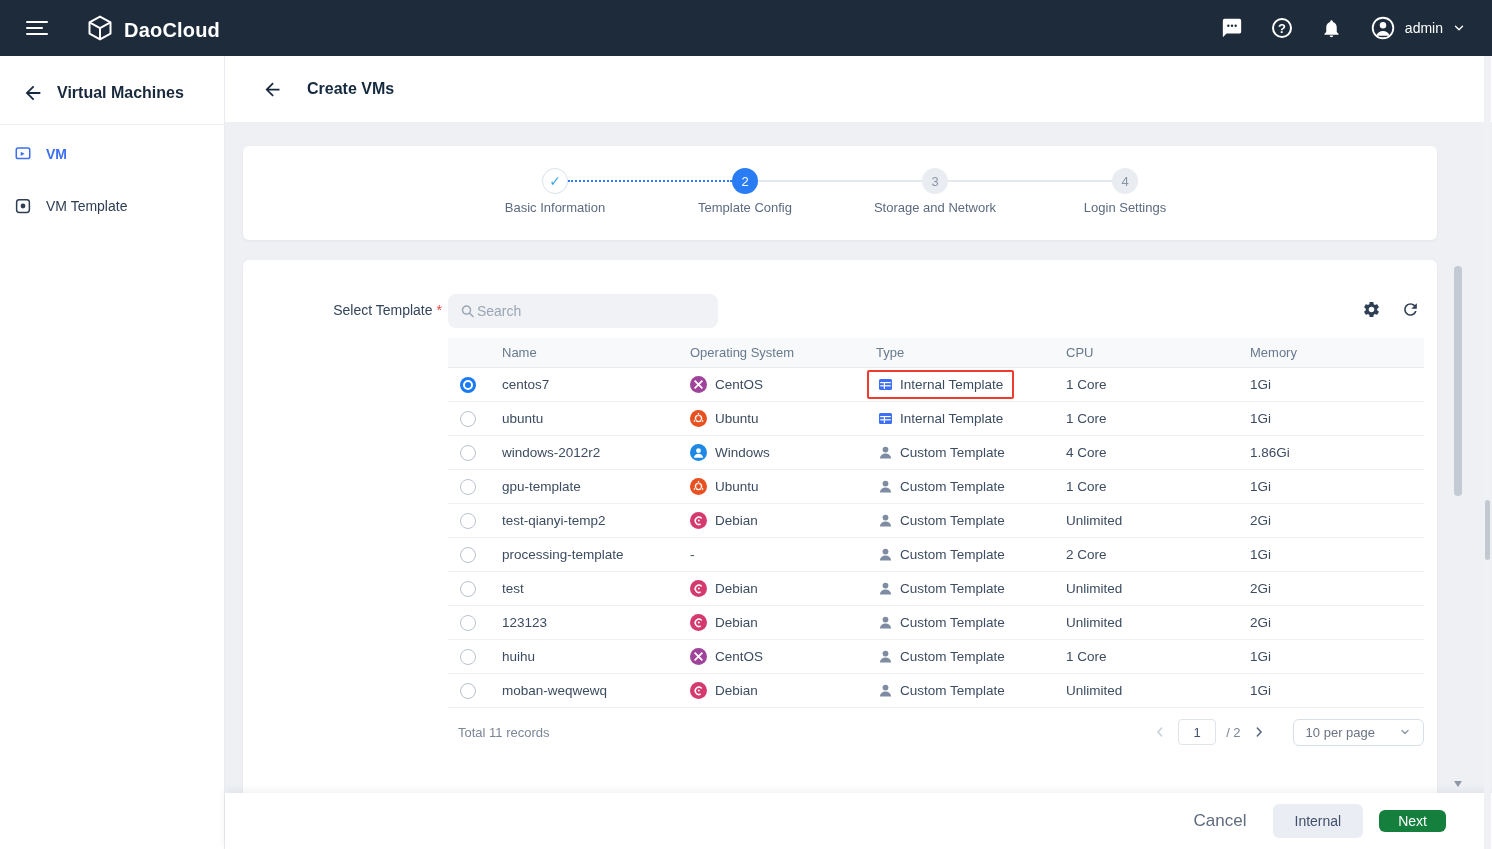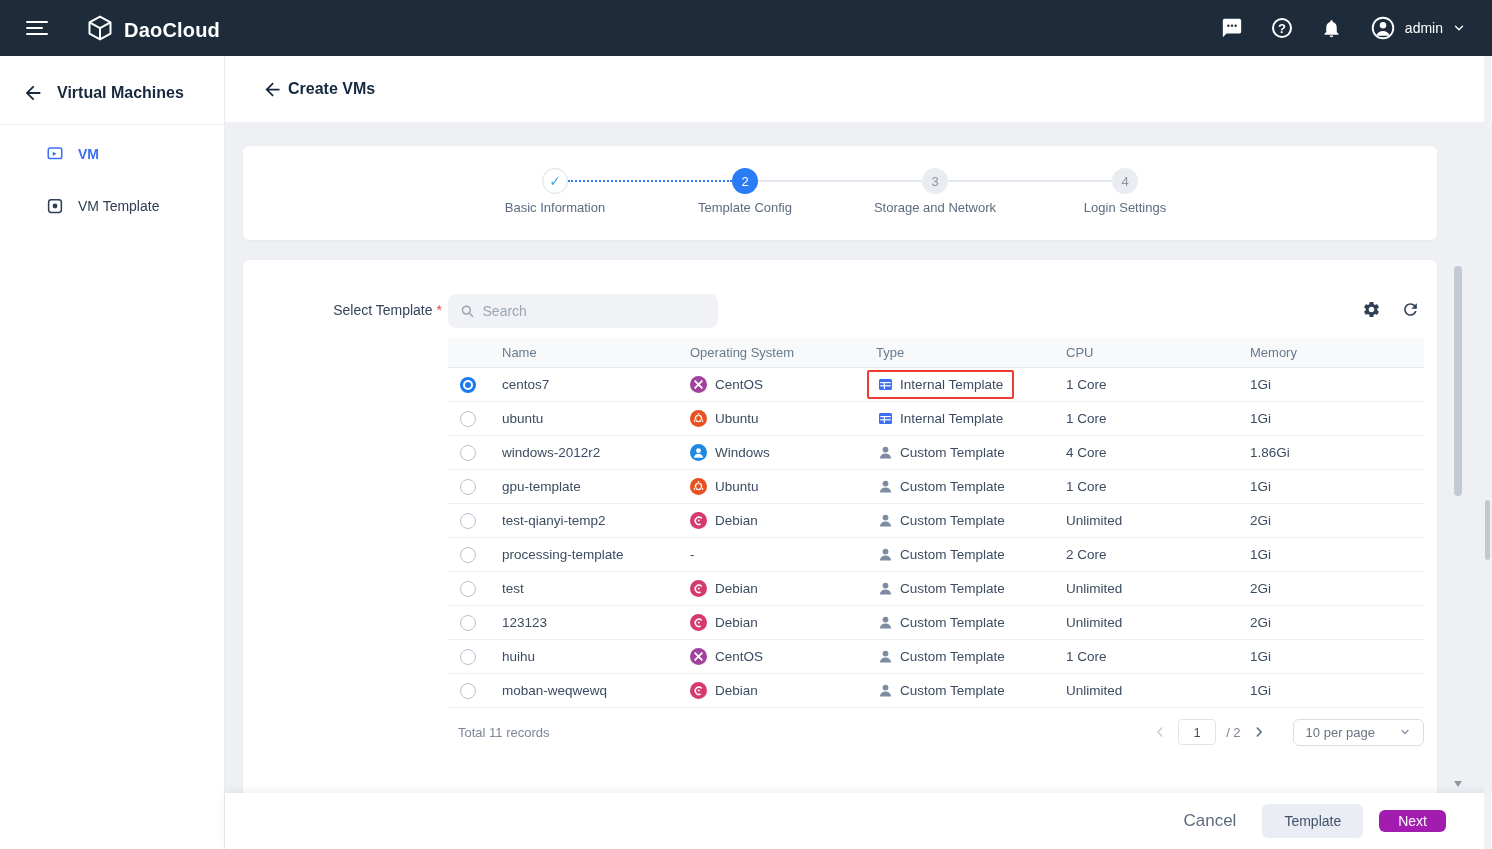--- a/index.html
+++ b/index.html
@@ -16,26 +16,26 @@
   .brand-text { color:#fff; font-size:20px; font-weight:bold; letter-spacing:.2px; }
   .topbar-right { margin-left:auto; display:flex; align-items:center; gap:26px; }
   .tb-ic { display:flex; align-items:center; justify-content:center; width:24px; height:24px; }
   .help-circle { width:20px; height:20px; border:2px solid #fff; border-radius:50%; color:#fff; font-size:13px; font-weight:bold; display:flex; align-items:center; justify-content:center; }
   .user { display:flex; align-items:center; gap:9px; color:#fff; font-size:14px; }
 
   
   .sidebar { position:absolute; top:56px; left:0; width:225px; bottom:0; background:#fff; border-right:1px solid #e8ebf0; z-index:40; }
   .sidebar-head { display:flex; align-items:center; gap:13px; padding:26px 20px 20px 22px; border-bottom:1px solid #eef1f5; }
   .sidebar-title { font-size:16px; font-weight:bold; color:#18293e; }
-  .side-item { display:flex; align-items:center; gap:14px; height:46px; padding-left:46px; font-size:14px; color:#2e3d52; margin-top:6px; }
+  .side-item { display:flex; align-items:center; gap:14px; height:46px; padding-left:14px; font-size:14px; color:#2e3d52; margin-top:6px; }
   .side-item.active { color:#3D6FF5; font-weight:bold; }
 
   
   .main { position:absolute; top:56px; left:225px; right:0; bottom:0; background:#eef0f4; overflow:hidden; }
-  .page-head { height:66px; background:#fff; display:flex; align-items:center; gap:5px; padding-left:37px; }
+  .page-head { height:66px; background:#fff; display:flex; align-items:center; gap:24px; padding-left:37px; }
   .page-title { font-size:16px; font-weight:bold; color:#15293e; }
 
   
   .stepper-card { margin:24px 55px 0 18px; height:94px; background:#fff; border-radius:6px; box-shadow:0 1px 3px rgba(20,40,70,.05); display:flex; justify-content:center; align-items:flex-start; padding-top:22px; }
   .stepper { display:flex; align-items:flex-start; }
   .step { position:relative; display:flex; flex-direction:column; align-items:center; }
   .circle { width:26px; height:26px; border-radius:50%; display:flex; align-items:center; justify-content:center; font-size:13px; }
   .circle.done { background:#fff; border:1px solid #d9e1ea; color:#3FA9E8; font-weight:bold; font-size:14px; }
   .circle.active { background:#2A7CF4; color:#fff; }
   .circle.todo { background:#e9ecf1; color:#8a94a6; }
@@ -45,21 +45,21 @@
 
   
   .form-card { margin:20px 55px 0 18px; height:calc(100% - 204px); background:#fff; border-radius:6px; box-shadow:0 1px 3px rgba(20,40,70,.05); padding-top:34px; overflow:hidden; }
   .form-row { display:flex; }
   .form-label { width:205px; text-align:right; padding-right:6px; font-size:14px; color:#33445c; padding-top:8px; white-space:nowrap; }
   .req { color:#F0413C; margin-left:4px; }
   .form-control { flex:1; padding-right:13px; }
 
   
   .tbl-toolbar { display:flex; align-items:center; height:34px; margin-bottom:10px; }
-  .search-box { width:270px; height:34px; background:#f0f2f5; border-radius:8px; display:flex; align-items:center; gap:8px; padding:0 12px; }
+  .search-box { width:270px; height:34px; background:#f0f2f5; border-radius:8px; display:flex; align-items:center; gap:2px; padding:0 12px; }
   .search-box input { border:none; outline:none; background:transparent; font-size:14px; color:#33445c; width:100%; font-family:inherit; }
   .search-box input::placeholder { color:#9aa6b5; }
   .toolbar-icons { margin-left:auto; display:flex; align-items:center; gap:20px; padding-right:4px; }
 
   
   .thead, .trow { display:grid; grid-template-columns:40px 188px 186px 190px 184px 1fr; align-items:center; }
   .thead { height:30px; background:#f7f9fa; border-bottom:1px solid #e8ecf0; font-size:13px; color:#697a8e; }
   .trow { height:34px; border-bottom:1px solid #edf0f3; font-size:13.5px; color:#3c4c61; background:#fff; }
   .cell { padding-left:14px; display:flex; align-items:center; gap:8px; overflow:hidden; white-space:nowrap; }
   .cell.c0 { justify-content:center; padding-left:0; }
@@ -79,21 +79,21 @@
   .chev { display:flex; align-items:center; }
 
   
   .img-src-row { margin-top:24px; }
   .img-src-ctl { display:flex; align-items:center; gap:9px; padding-top:8px; font-size:14px; color:#a9b3c0; }
 
   
   .bottom-bar { position:absolute; left:225px; right:0; bottom:0; height:56px; background:#fff; box-shadow:0 -2px 8px rgba(20,40,70,.07); display:flex; align-items:center; justify-content:flex-end; gap:16px; padding-right:46px; z-index:60; }
   .btn-text { background:none; border:none; font-size:17px; color:#5f6b7e; font-family:inherit; padding:8px 10px; }
   .btn-prev { background:#EAEEF4; border:none; border-radius:6px; font-size:14px; color:#42506a; font-family:inherit; padding:9px 22px; }
-  .btn-next { background:#a21caf; border:none; border-radius:6px; font-size:14px; color:#fff; font-family:inherit; padding:3px 19px; }
+  .btn-next { background:#15803d; border:none; border-radius:6px; font-size:14px; color:#fff; font-family:inherit; padding:3px 19px; }
 
   
   .inner-scroll { position:absolute; right:30px; top:210px; bottom:60px; width:8px; z-index:45; }
   .inner-thumb { position:absolute; top:0; left:0; width:8px; height:230px; background:#c4cad3; border-radius:4px; }
   .scroll-arrow-down { position:absolute; bottom:2px; left:0; width:0; height:0; border-left:4px solid transparent; border-right:4px solid transparent; border-top:6px solid #8f98a5; }
   .outer-scroll { position:absolute; right:1px; top:56px; bottom:0; width:7px; background:#f0f1f4; z-index:70; }
   .outer-thumb { position:absolute; top:444px; left:1px; width:5px; height:60px; background:#c2c8d0; border-radius:3px; }
 </style>
 </head>
 <body>
@@ -537,19 +537,19 @@
   </section>
 
   <div class="inner-scroll" data-interactable="true">
     <div class="inner-thumb" data-interactable="true"></div>
     <div class="scroll-arrow-down" data-interactable="true"></div>
   </div>
 </main>
 
 <footer class="bottom-bar" data-interactable="false">
   <button class="btn-text" data-interactable="true">Cancel</button>
-  <button class="btn-prev" data-interactable="true">Template</button>
+  <button class="btn-prev" data-interactable="true">Internal</button>
   <button class="btn-next" data-interactable="true">Next</button>
 </footer>
 
 <div class="outer-scroll" data-interactable="true">
   <div class="outer-thumb" data-interactable="true"></div>
 </div>
 
 </body></html>

